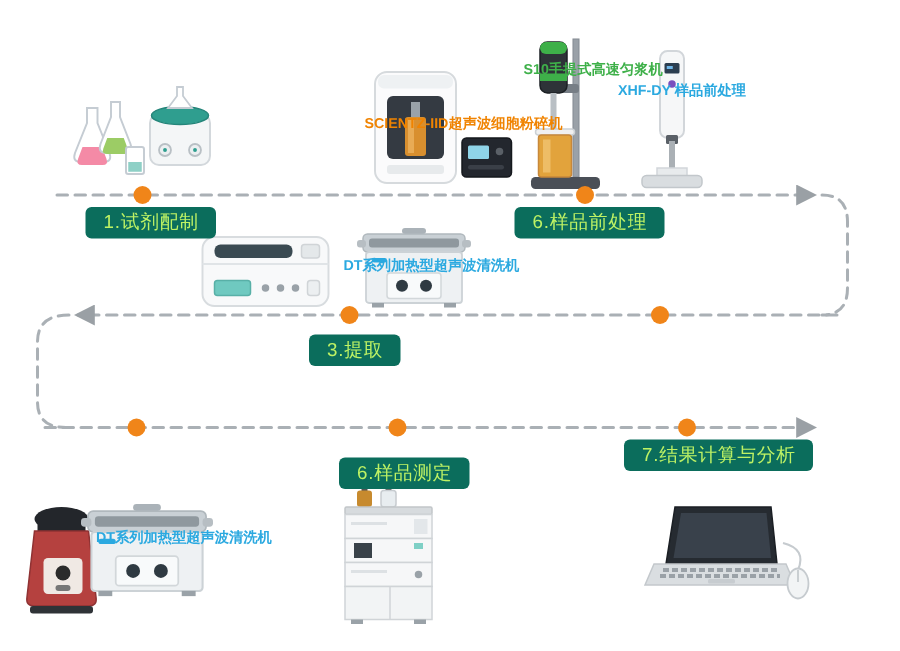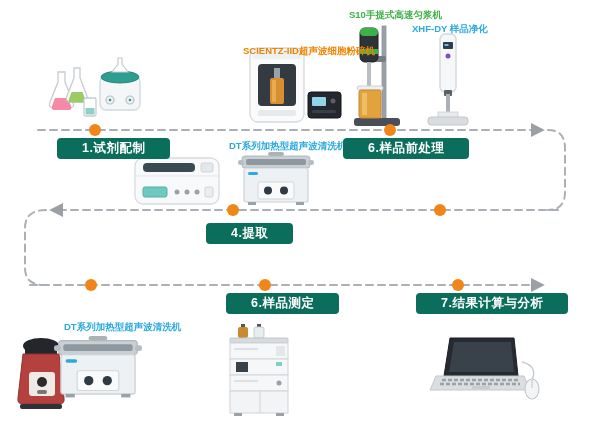--- a/index.html
+++ b/index.html
@@ -1,21 +1,21 @@
 <!DOCTYPE html>
 <html><head>
 <meta charset="utf-8">
 <style>
   html,body{margin:0;padding:0;background:#fff;}
   .canvas{position:relative;width:600px;height:434px;background:#ffffff;overflow:hidden;
           font-family:"Liberation Sans",sans-serif;}
-  .step{position:absolute;background:#0b6d5c;color:#ffffff;font-size:12.5px;font-weight:bold;
-        padding:3px 25px;border-radius:4px;white-space:nowrap;letter-spacing:.5px;line-height:1.2;}
+  .step{position:absolute;background:#0b6d5c;color:#bef264;font-size:12.5px;font-weight:normal;
+        padding:3px 12px;border-radius:4px;white-space:nowrap;letter-spacing:.5px;line-height:1.2;}
   .dot{position:absolute;width:12px;height:12px;border-radius:50%;background:#f08519;}
-  .eqlabel{position:absolute;font-size:9.5px;font-weight:bold;white-space:nowrap;line-height:1.1;}
+  .eqlabel{position:absolute;font-size:9.5px;font-weight:bold;white-space:nowrap;line-height:1.1;margin-top:32px;}
   .orange{color:#f08300}
   .green{color:#3eb049}
   .blue{color:#2ba9e0}
   .equip{position:absolute;}
   svg{display:block}
   .flow{position:absolute;left:0;top:0;}
 </style>
 </head>
 <body>
 
@@ -199,34 +199,34 @@
       <path d="M106 44 Q112 30 96 26" fill="none" stroke="#c6cbcf" stroke-width="1.4"></path>
       <ellipse cx="106" cy="53" rx="7" ry="10" fill="#f2f4f5" stroke="#c6cbcf" stroke-width="1.2"></ellipse>
       <line x1="106" y1="44" x2="106" y2="52" stroke="#c6cbcf" stroke-width="1.2"></line>
     </svg>
   </div>
 
   <div class="eqlabel orange" style="left:243px;top:46px">SCIENTZ-IID超声波细胞粉碎机</div>
 
   <div class="eqlabel green" style="left:349px;top:10px">S10手提式高速匀浆机</div>
 
-  <div class="eqlabel blue" style="left:412px;top:24px">XHF-DY 样品净化</div>
+  <div class="eqlabel blue" style="left:412px;top:24px">XHF-DY 样品前处理</div>
 
 
   <div class="eqlabel blue" style="left:229px;top:141px">DT系列加热型超声波清洗机</div>
 
   <div class="eqlabel blue" style="left:64px;top:322px">DT系列加热型超声波清洗机</div>
 
   <div class="dot" style="left:89px;top:124px"></div>
   <div class="dot" style="left:384px;top:124px"></div>
   <div class="dot" style="left:227px;top:204px"></div>
   <div class="dot" style="left:434px;top:204px"></div>
   <div class="dot" style="left:85px;top:279px"></div>
   <div class="dot" style="left:259px;top:279px"></div>
   <div class="dot" style="left:452px;top:279px"></div>
 
   <div class="step" style="left:57px;top:138px">1.试剂配制</div>
   <div class="step" style="left:343px;top:138px">6.样品前处理</div>
-  <div class="step" style="left:206px;top:223px">4.提取</div>
-  <div class="step" style="left:226px;top:293px">6.样品测定</div>
+  <div class="step" style="left:206px;top:223px">3.提取</div>
+  <div class="step" style="left:226px;top:305px">6.样品测定</div>
   <div class="step" style="left:416px;top:293px">7.结果计算与分析</div>
 
 </div>
 
 </body></html>

